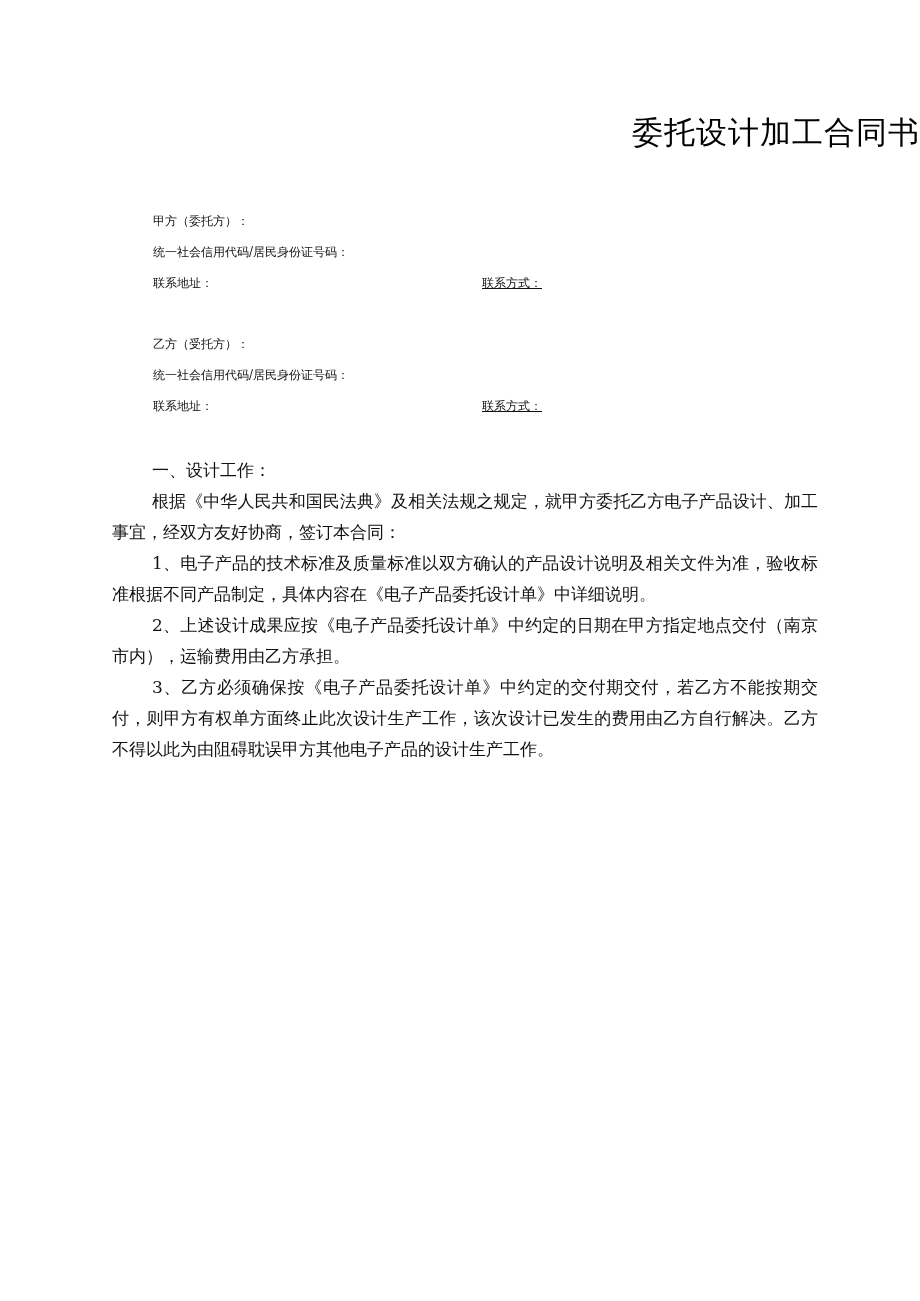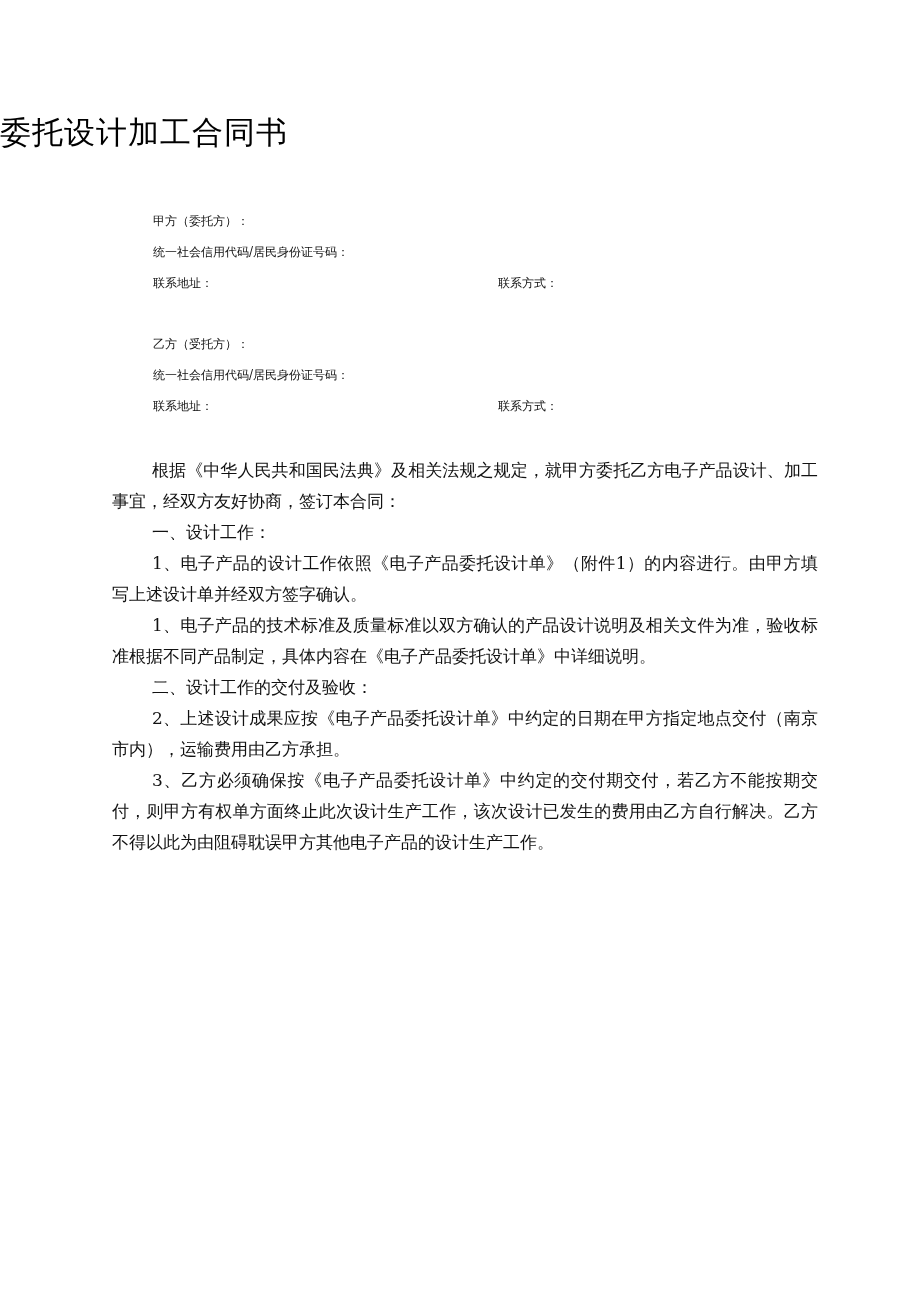--- a/index.html
+++ b/index.html
@@ -1,22 +1,22 @@
 <!DOCTYPE html>
 <html><head>
 <meta charset="utf-8">
 <style>
   html, body { margin:0; padding:0; background:#ffffff; }
   body { width:920px; height:1301px; position:relative; overflow:hidden;
          font-family:"DejaVu Serif","Liberation Serif",serif; color:#111; }
-  .title { position:absolute; top:112px; left:0; width:920px; text-align:left;
+  .title { position:absolute; top:112px; left:0; width:920px; text-align:right;
            font-family:"DejaVu Sans","Liberation Sans",sans-serif; font-size:31px; letter-spacing:1px; color:#000; }
   .party { position:absolute; left:153px; font-size:12px; line-height:31px; }
   .row { height:31px; white-space:nowrap; position:relative; }
-  .row .right { position:absolute; left:345px; top:0; }
+  .row .right { position:absolute; left:329px; top:0;text-decoration:underline; }
   .body { position:absolute; left:112px; top:455px; width:706px; font-size:17px; line-height:31px;
           text-align:justify; text-justify:inter-character; }
   .body p { margin:0; text-indent:40px; }
 </style>
 </head>
 <body>
 
 <div class="title">委托设计加工合同书</div>
 
 <div class="party" style="top:206px;">
@@ -31,20 +31,18 @@
 <div class="party" style="top:329px;">
   <div class="row">乙方（受托方）：</div>
   <div class="row">统一社会信用代码/居民身份证号码：</div>
   <div class="row">
     <span>联系地址：</span>
     <span class="right">联系方式：</span>
   </div>
 </div>
 
 <div class="body">
+  <p>一、设计工作：</p>
   <p>根据《中华人民共和国民法典》及相关法规之规定，就甲方委托乙方电子产品设计、加工事宜，经双方友好协商，签订本合同：</p>
-  <p>一、设计工作：</p>
-  <p>1、电子产品的设计工作依照《电子产品委托设计单》（附件1）的内容进行。由甲方填写上述设计单并经双方签字确认。</p>
   <p>1、电子产品的技术标准及质量标准以双方确认的产品设计说明及相关文件为准，验收标准根据不同产品制定，具体内容在《电子产品委托设计单》中详细说明。</p>
-  <p>二、设计工作的交付及验收：</p>
   <p>2、上述设计成果应按《电子产品委托设计单》中约定的日期在甲方指定地点交付（南京市内），运输费用由乙方承担。</p>
   <p>3、乙方必须确保按《电子产品委托设计单》中约定的交付期交付，若乙方不能按期交付，则甲方有权单方面终止此次设计生产工作，该次设计已发生的费用由乙方自行解决。乙方不得以此为由阻碍耽误甲方其他电子产品的设计生产工作。</p>
 </div>
 
 </body></html>

